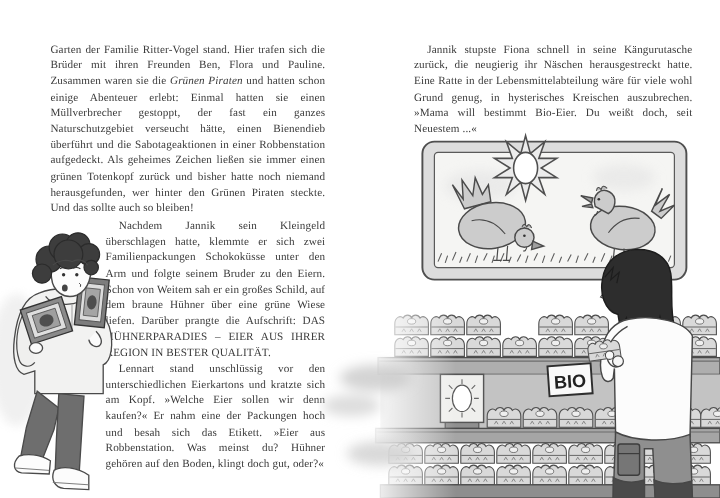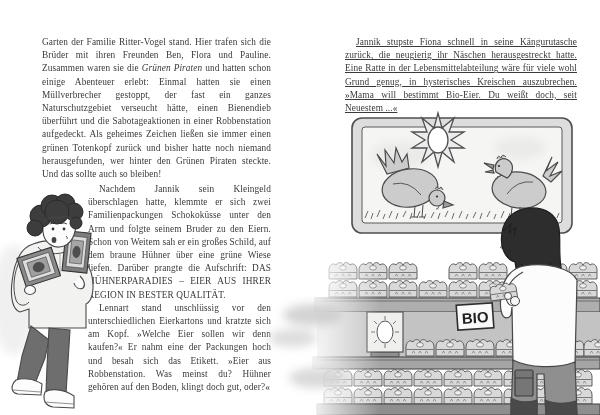--- a/index.html
+++ b/index.html
@@ -4,21 +4,21 @@
 <style>
   html,body{margin:0;padding:0;background:#e9e9e9;}
   .spread{position:relative;width:600px;height:415px;background:#ffffff;overflow:hidden;
           font-family:"Liberation Serif","DejaVu Serif",serif;color:#3a3a3a;}
   .txt{position:absolute;text-align:justify;font-size:9.3px;line-height:13.2px;
        letter-spacing:.1px;hyphens:auto;-webkit-hyphens:auto;}
   .txt p{margin:0;padding:0;}
   .txt p.ind{text-indent:11px;}
   #col1{left:42px;top:36px;width:229px;}
   #col2{left:88px;top:183px;width:183px;}
-  #colR{left:345px;top:36px;width:232px;text-decoration:underline;}
+  #colR{left:345px;top:36px;width:232px;}
   .illus{position:absolute;}
   svg text{font-family:"Liberation Sans","DejaVu Sans",sans-serif;}
 </style>
 </head>
 <body>
 
 <div class="spread">
 
   <div class="txt" id="col1">
     <p><span>Garten der Familie Ritter-Vogel stand. Hier trafen sich die Brüder mit ihren Freunden Ben, Flora und Pauline. Zusammen waren sie die </span><i>Grünen Piraten</i><span> und hatten schon einige Abenteuer erlebt: Einmal hatten sie einen Müllverbrecher gestoppt, der fast ein ganzes Naturschutzgebiet verseucht hätte, einen Bienendieb überführt und die Sabotageaktionen in einer Robbenstation aufgedeckt. Als geheimes Zeichen ließen sie immer einen grünen Totenkopf zurück und bisher hatte noch niemand herausgefunden, wer hinter den Grünen Piraten steckte. Und das sollte auch so bleiben!</span></p>

